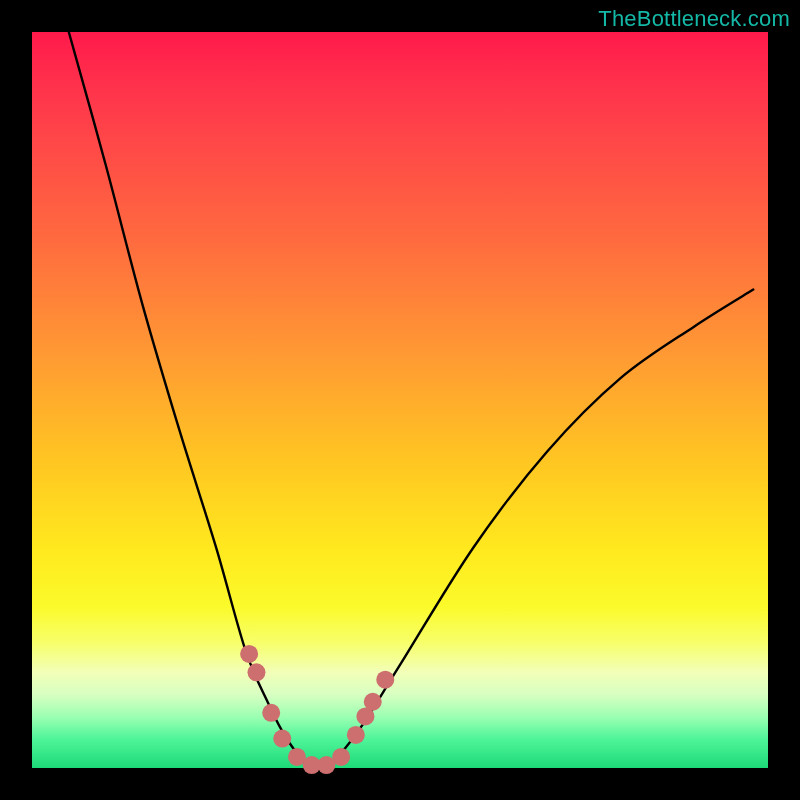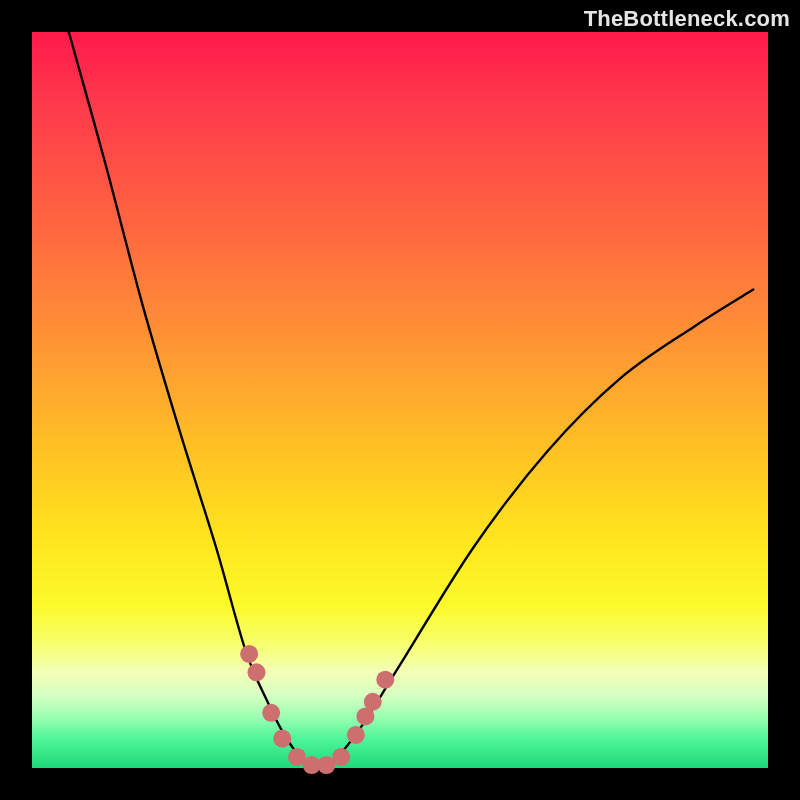--- a/index.html
+++ b/index.html
@@ -39,23 +39,23 @@
       #d8ffc2 90%,
       #9cffb2 93%,
       #50f59a 96%,
       #1dd977 100%
     );
   }
   .watermark {
     position: absolute;
     top: 6px;
     right: 10px;
-    color: #e5e5e5;
+    color: #14b8a6;
     font-size: 22px;
-    font-weight: 700;
+    font-weight: 400;
     letter-spacing: 0.2px;
     user-select: none;
   }
   svg.curve {
     position: absolute;
     left: 0;
     top: 0;
     width: 736px;
     height: 736px;
     overflow: visible;

